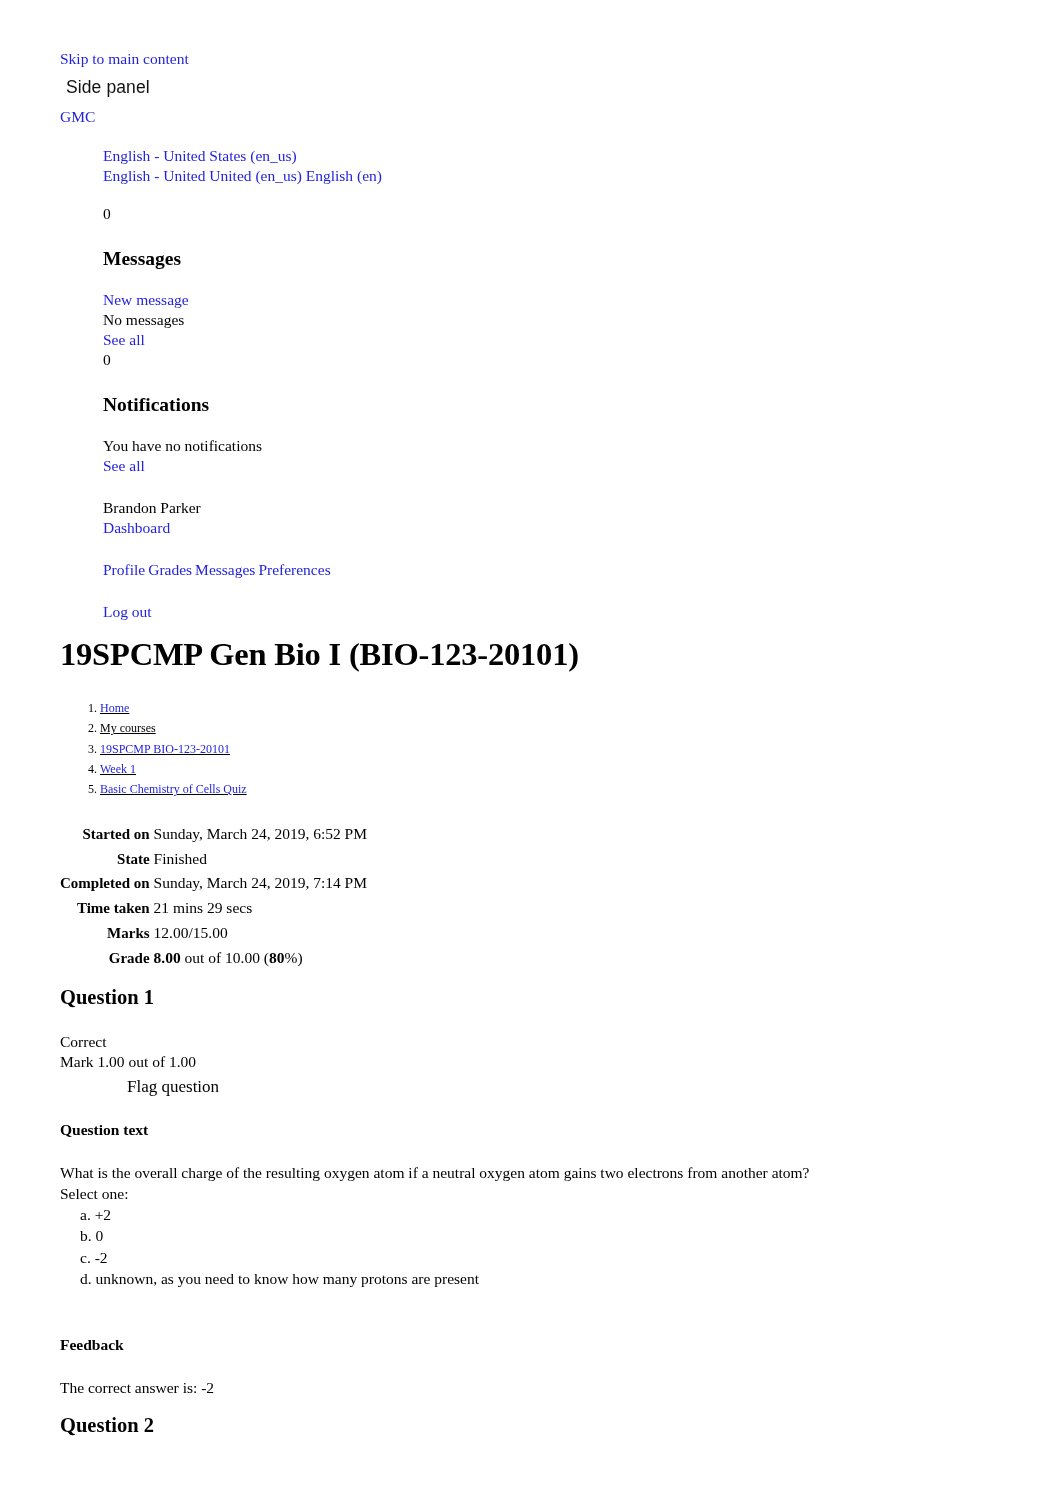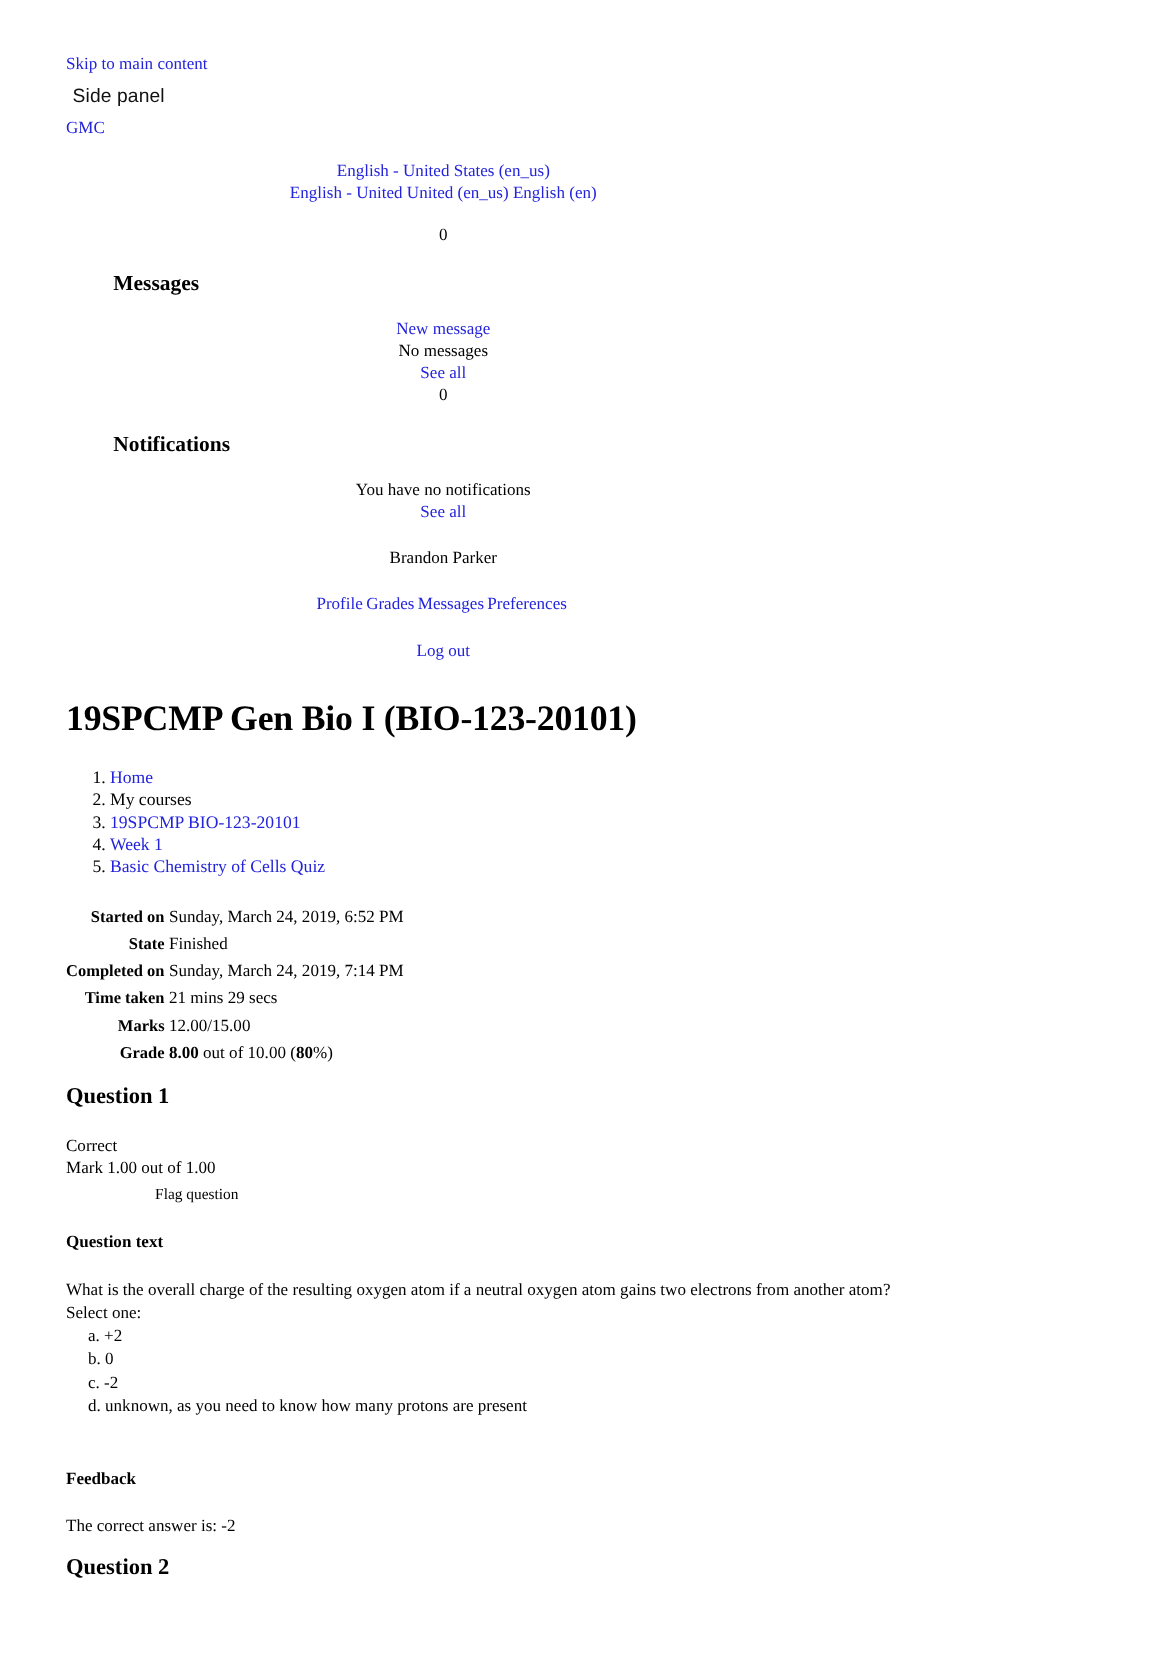--- a/index.html
+++ b/index.html
@@ -60,21 +60,20 @@
   
   .panel-body {
     position: absolute;
     left: 103px;
     top: 146px;
     width: 600px;
   }
   .panel-body .line {
     line-height: 20px;
     white-space: nowrap;
-    text-align: center;
   }
   .panel-body .gap-sm { height: 18px; }
   .panel-body .gap-md { height: 22px; }
   .panel-body h3 {
     margin: 0;
     font-family: "Liberation Serif", "DejaVu Serif", serif;
     font-size: 19.5px;
     font-weight: bold;
     line-height: 26px;
   }
@@ -95,21 +94,22 @@
   ol.breadcrumb {
     position: absolute;
     left: 60px;
     top: 698px;
     margin: 0;
     padding-left: 40px;
     list-style-type: decimal;
   }
   ol.breadcrumb li {
     line-height: 20.3px;
-    font-size: 16px;
+    font-size: 12px;
+    text-decoration: underline;
   }
 
   
   table.summary {
     position: absolute;
     left: 60px;
     top: 822px;
     border-collapse: collapse;
   }
   table.summary th {
@@ -139,22 +139,22 @@
     font-weight: bold;
   }
   .q-info {
     position: absolute;
     left: 60px;
     line-height: 20.5px;
     font-size: 15.5px;
   }
   .flag-q {
     position: absolute;
-    left: 141px;
-    font-size: 14px;
+    left: 127px;
+    font-size: 17px;
     line-height: 20.5px;
     font-family: Liberation Serif, serif;
   }
   .q-label {
     position: absolute;
     left: 60px;
     font-size: 15.5px;
     font-weight: bold;
   }
   .q-text {
@@ -235,20 +235,23 @@
     <div class="gap-sm"></div>
 
     <div class="line">You have no notifications</div>
     <div class="line">
       <a>See all</a>
     </div>
 
     <div class="gap-md"></div>
 
     <div class="line">Brandon Parker</div>
+    <div class="line">
+      <a>Dashboard</a>
+    </div>
 
     <div class="gap-md"></div>
 
     <div class="line inline-links">
       <a>Profile</a><a>Grades</a><a>Messages</a><a>Preferences</a>
     </div>
 
     <div class="gap-md"></div>
 
     <div class="line">

